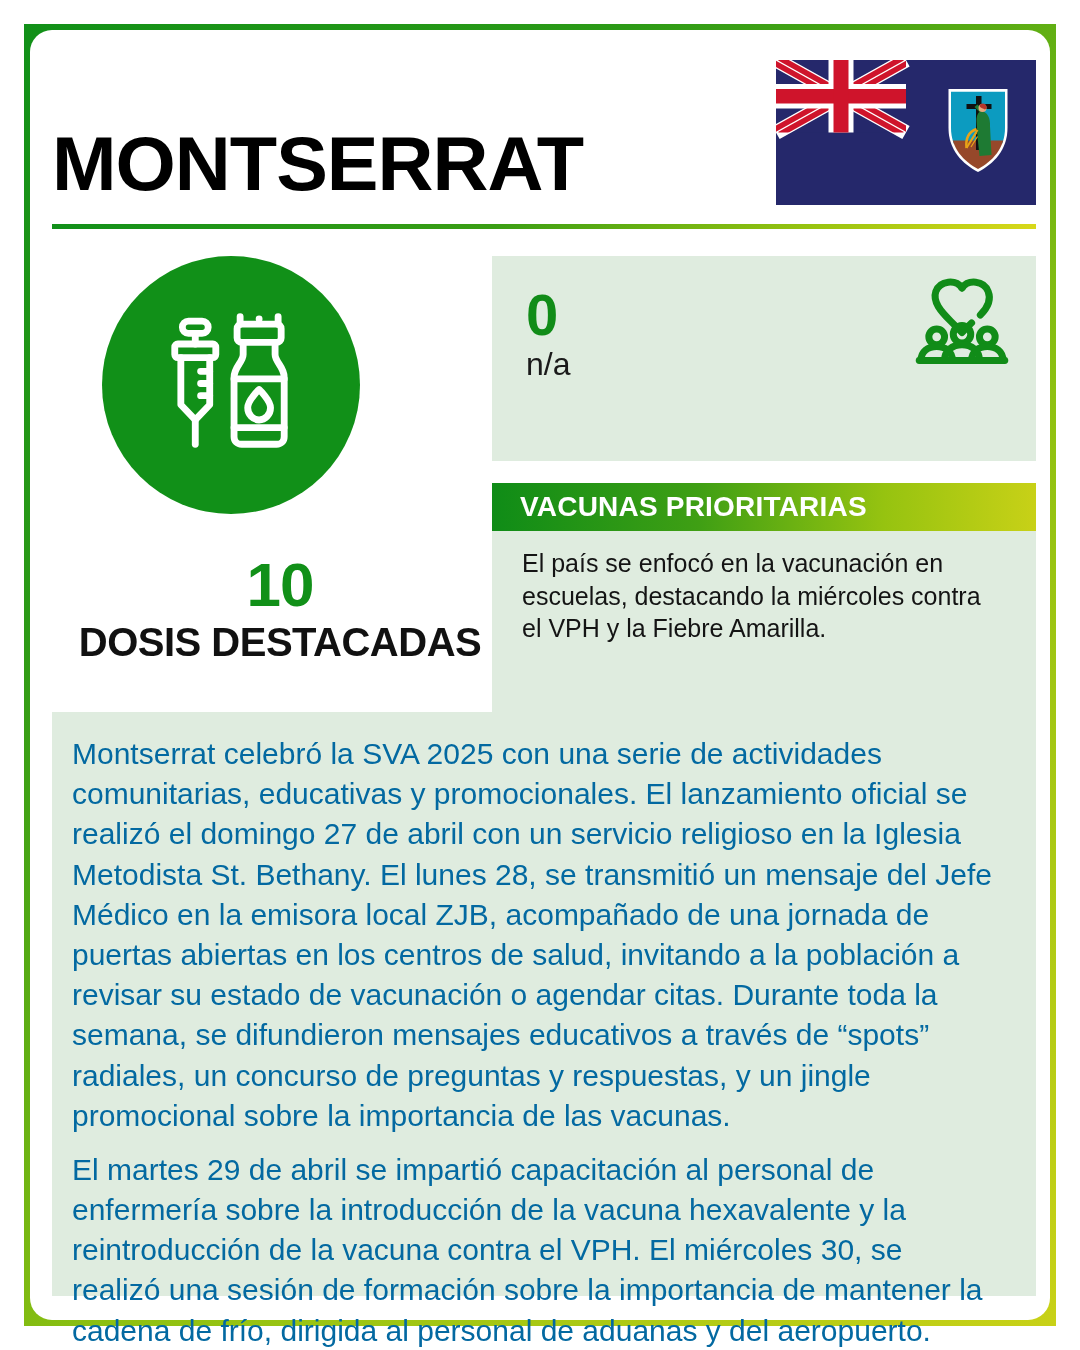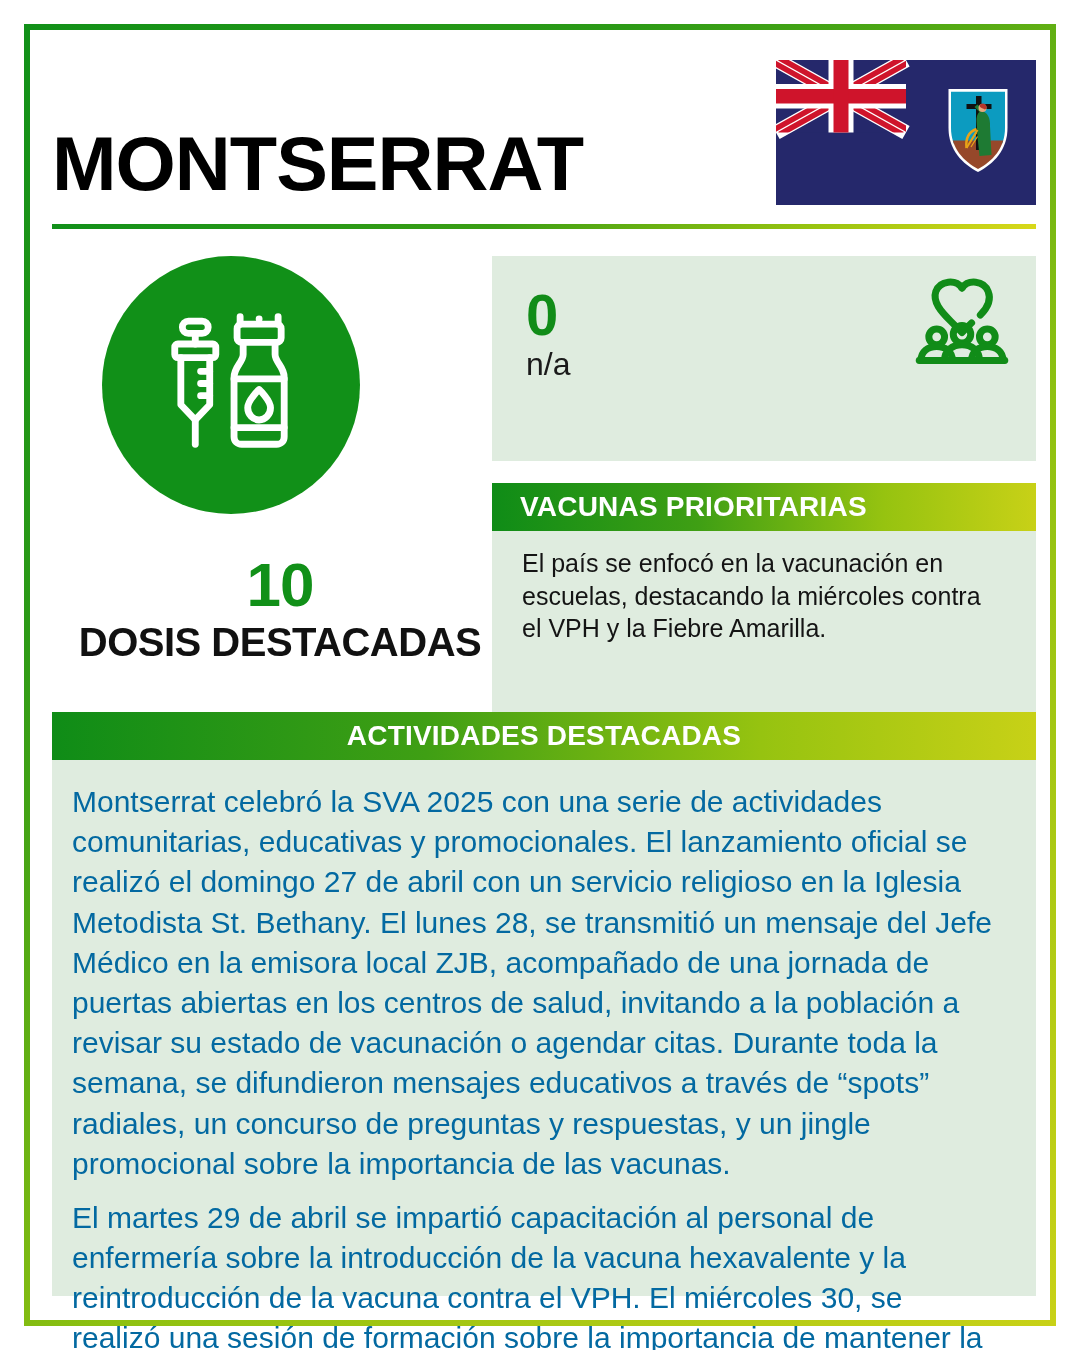--- a/index.html
+++ b/index.html
@@ -16,20 +16,21 @@
     position:absolute;
     left:24px; top:24px;
     width:1032px; height:1302px;
     background:linear-gradient(135deg,#119018 0%, #2c9a16 26%, #8fc111 60%, #c8d117 100%);
     padding:6px;
   }
   .frame-inner{
     width:100%; height:100%;
     background:#ffffff;
     position:relative;
+    border-radius:22px;
   }
 
   
   .header{
     position:absolute;
     left:22px; top:18px;
     width:984px; height:200px;
   }
   .title{
     position:absolute;
@@ -309,23 +310,20 @@
         <div class="bar left-pad">
           <span class="bar-text">VACUNAS PRIORITARIAS</span>
         </div>
         <div class="prio-body">El país se enfocó en la vacunación en escuelas, destacando la miércoles contra el VPH y la Fiebre Amarilla.</div>
       </div>
 
     </div>
   </div>
 
   <div class="act">
-    <div class="bar centered">
-      <span class="bar-text">ACTIVIDADES DESTACADAS</span>
-    </div>
     <div class="act-body">
       <p>Montserrat celebró la SVA 2025 con una serie de actividades comunitarias, educativas y promocionales. El lanzamiento oficial se realizó el domingo 27 de abril con un servicio religioso en la Iglesia Metodista St. Bethany. El lunes 28, se transmitió un mensaje del Jefe Médico en la emisora local ZJB, acompañado de una jornada de puertas abiertas en los centros de salud, invitando a la población a revisar su estado de vacunación o agendar citas. Durante toda la semana, se difundieron mensajes educativos a través de “spots” radiales, un concurso de preguntas y respuestas, y un jingle promocional sobre la importancia de las vacunas.</p>
       <p>El martes 29 de abril se impartió capacitación al personal de enfermería sobre la introducción de la vacuna hexavalente y la reintroducción de la vacuna contra el VPH. El miércoles 30, se realizó una sesión de formación sobre la importancia de mantener la cadena de frío, dirigida al personal de aduanas y del aeropuerto.</p>
     </div>
   </div>
 
 </div>
 </div>
 
 </body></html>

